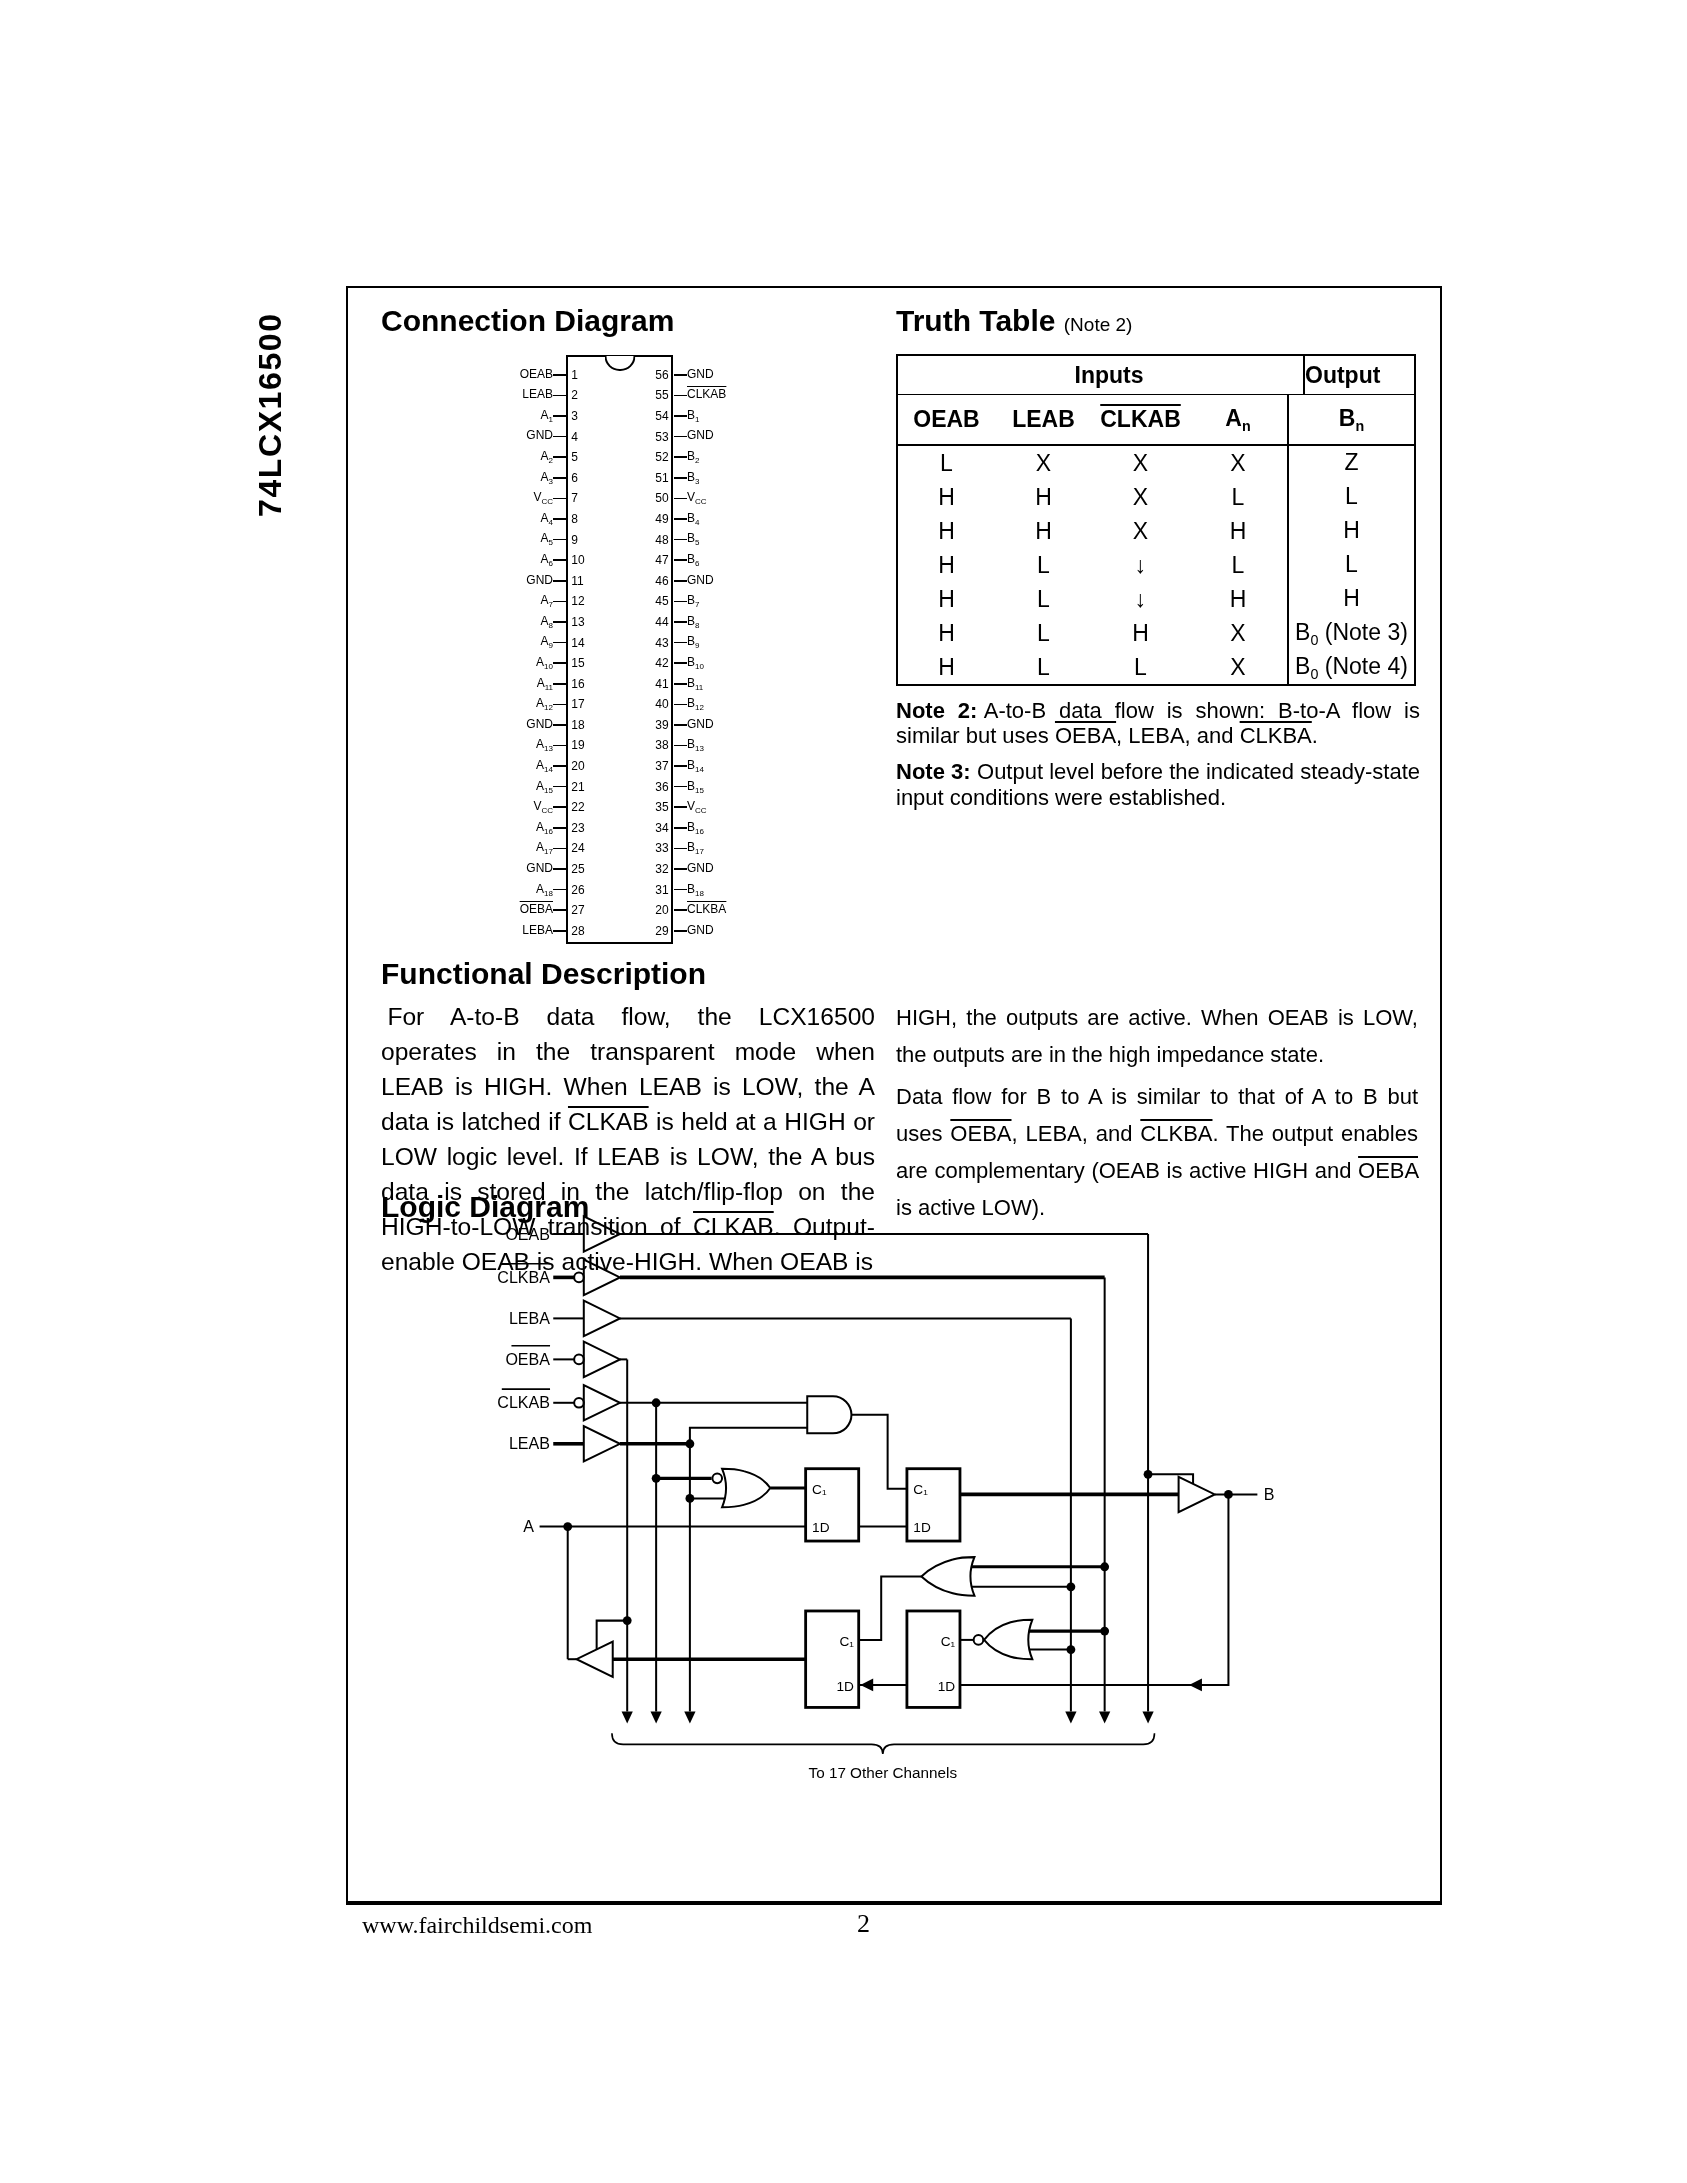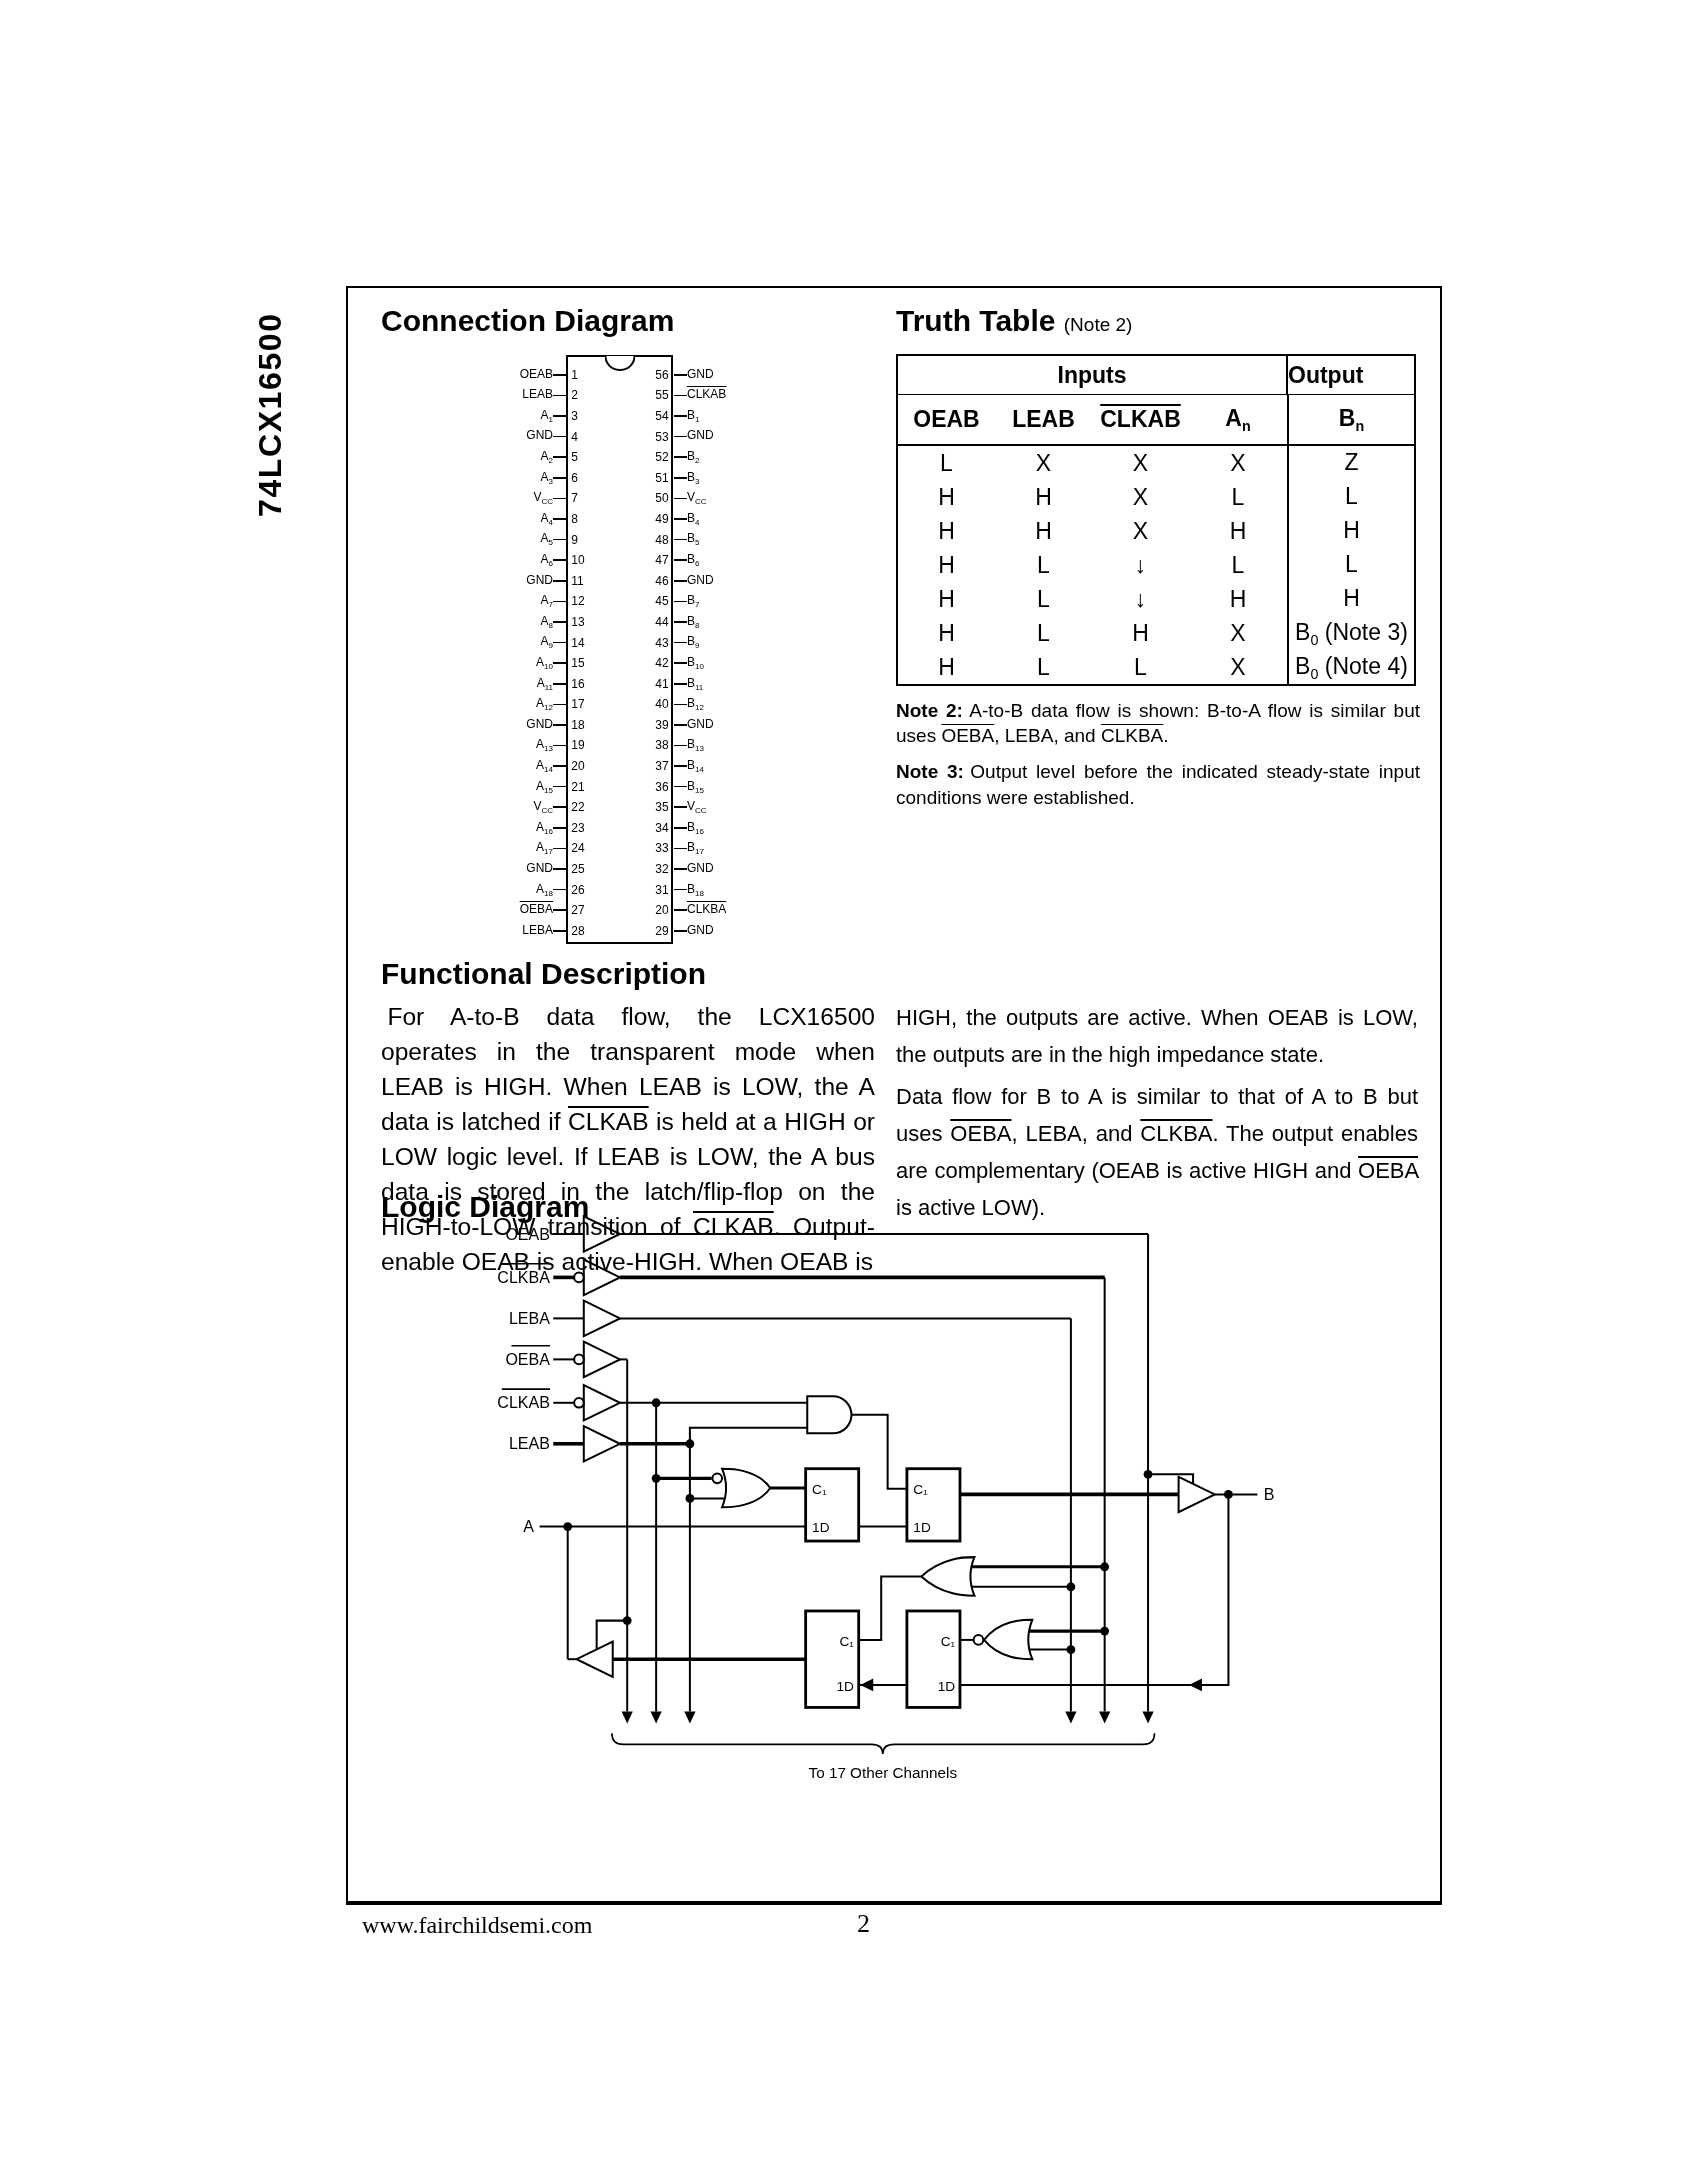--- a/index.html
+++ b/index.html
@@ -27,33 +27,33 @@
   .pl.plr{text-align:left;}
   .pstub{width:13.5px;height:1.6px;background:#000;flex:0 0 auto;}
   .pn{width:32px;box-sizing:border-box;font-size:12px;}
   .pnl{text-align:left;padding-left:4.8px;}
   .pnr{text-align:right;padding-right:4.8px;}
   .pfill{flex:1;}
   .pin-row sub,{font-size:8px;}
   .pl sub{font-size:8px;vertical-align:-3.2px;}
   
   .tt{position:absolute;left:548px;top:66px;width:516px;border:2.4px solid #000;font-size:23px;}
-  .tt-h1{display:flex;border-bottom:1.6px solid #000;height:38px;align-items:center;}
+  .tt-h1{display:flex;border-bottom:1.6px solid #000;height:38px;align-items:center;padding-left:17px;}
   .tt-h1 .inputs{width:388px;text-align:center;border-right:2.4px solid #000;align-self:stretch;line-height:38px;}
   .tt-h1 .output{flex:1;}
   .tt-h2{display:flex;border-bottom:2.4px solid #000;height:49px;align-items:center;}
   .tt-row{display:flex;height:34px;align-items:center;}
   .tc{text-align:center;}
   .c1,.c2,.c3,.c4{width:97px;flex:0 0 auto;}
   .c4{width:98px;border-right:2.4px solid #000;align-self:stretch;display:flex;align-items:center;justify-content:center;}
   .c5{flex:1;}
   .b{font-weight:bold;}
   .tt sub{font-size:14.3px;vertical-align:-4.8px;}
   
-  .notes{position:absolute;left:548px;top:410px;width:524px;font-size:19px;line-height:25.4px;text-align:justify;}
+  .notes{position:absolute;left:548px;top:410px;width:524px;font-size:22px;line-height:25.4px;text-align:justify;}
   .note{margin:0 0 10.3px 0;}
   .nlabel{font-weight:bold;margin-right:6.4px;}
   
   .func-left{position:absolute;left:33px;top:711px;width:494px;font-size:24.6px;line-height:35px;text-align:justify;text-indent:6.4px;}
   .func-right{position:absolute;left:548px;top:711px;width:522px;font-size:22px;line-height:37px;text-align:justify;}
   .func-right p{margin:0 0 4.8px 0;}
   
   .logic-svg{position:absolute;left:115px;top:905px;}
   .logic-svg text{font-family:"Liberation Sans","DejaVu Sans",sans-serif;}
   

